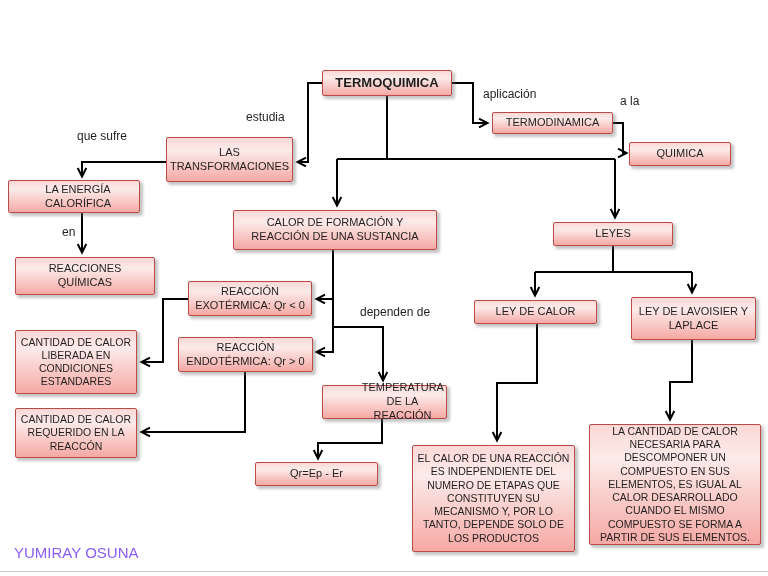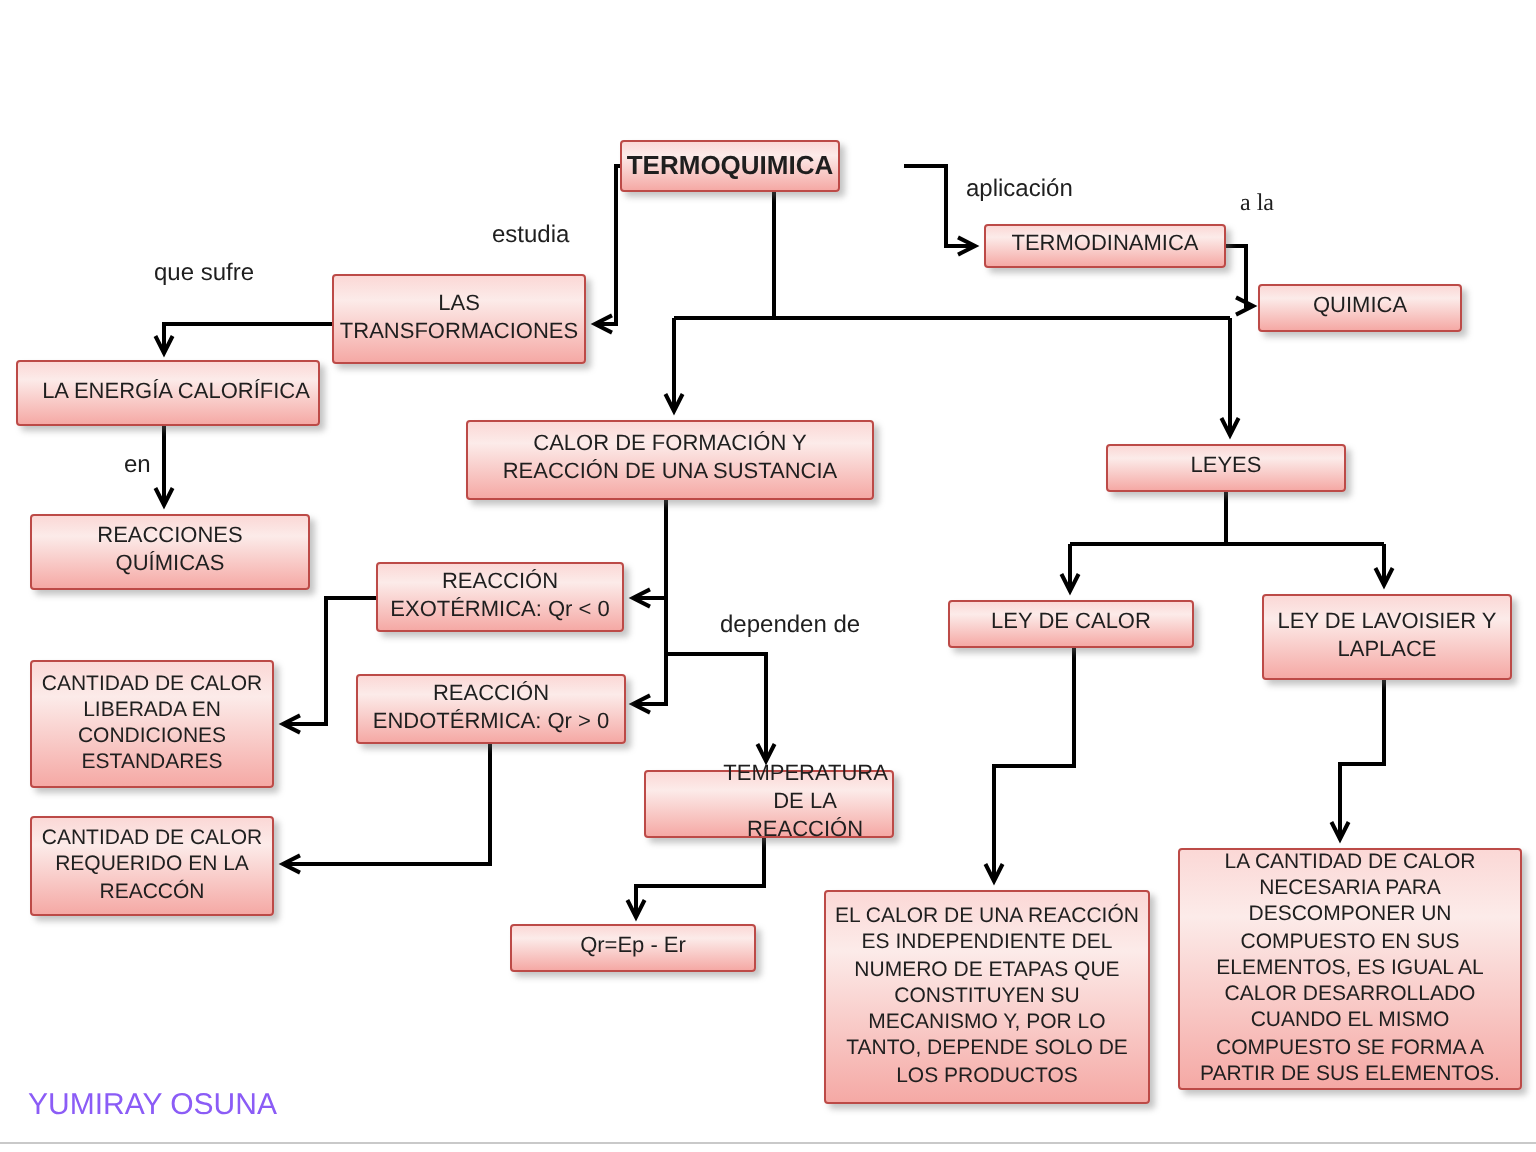--- a/index.html
+++ b/index.html
@@ -58,29 +58,29 @@
       <path d="M382,419 L382,443 L318,443 L318,458" marker-end="url(#arrowV)"></path>
       <path d="M613,246 L613,272"></path>
       <path d="M535,272 L692,272"></path>
       <path d="M535,272 L535,295" marker-end="url(#arrowV)"></path>
       <path d="M692,272 L692,292" marker-end="url(#arrowV)"></path>
       <path d="M537,324 L537,383 L497,383 L497,440" marker-end="url(#arrowV)"></path>
       <path d="M692,340 L692,382 L670,382 L670,419" marker-end="url(#arrowV)"></path>
     </g>
   </svg>
 
-  <div class="node title" style="left:310px;top:70px;width:110px;height:26px;">TERMOQUIMICA</div>
+  <div class="node title" style="left:322px;top:70px;width:130px;height:26px;">TERMOQUIMICA</div>
 
   <div class="node" style="left:492px;top:112px;width:121px;height:22px;">TERMODINAMICA</div>
 
   <div class="node" style="left:629px;top:142px;width:102px;height:24px;">QUIMICA</div>
 
   <div class="node" style="left:166px;top:137px;width:127px;height:45px;">LAS TRANSFORMACIONES</div>
 
-  <div class="node" style="left:8px;top:180px;width:152px;height:33px;padding-left:12px;">LA ENERGÍA CALORÍFICA</div>
+  <div class="node" style="left:8px;top:180px;width:132px;height:33px;padding-left:12px;">LA ENERGÍA CALORÍFICA</div>
 
   <div class="node" style="left:233px;top:210px;width:204px;height:40px;">CALOR DE FORMACIÓN Y REACCIÓN DE UNA SUSTANCIA</div>
 
   <div class="node" style="left:553px;top:222px;width:120px;height:24px;">LEYES</div>
 
   <div class="node" style="left:15px;top:257px;width:140px;height:38px;">REACCIONES QUÍMICAS</div>
 
   <div class="node" style="left:188px;top:281px;width:124px;height:35px;">REACCIÓN EXOTÉRMICA: Qr &lt; 0</div>
 
   <div class="node" style="left:474px;top:300px;width:123px;height:24px;">LEY DE CALOR</div>
@@ -95,21 +95,21 @@
 
   <div class="node small" style="left:15px;top:408px;width:122px;height:50px;">CANTIDAD DE CALOR REQUERIDO EN LA REACCÓN</div>
 
   <div class="node" style="left:255px;top:462px;width:123px;height:24px;">Qr=Ep - Er</div>
 
   <div class="node para" style="left:412px;top:445px;width:163px;height:107px;">EL CALOR DE UNA REACCIÓN ES INDEPENDIENTE DEL NUMERO DE ETAPAS QUE CONSTITUYEN SU MECANISMO Y, POR LO TANTO, DEPENDE SOLO DE LOS PRODUCTOS</div>
 
   <div class="node para" style="left:589px;top:424px;width:172px;height:121px;">LA CANTIDAD DE CALOR NECESARIA PARA DESCOMPONER UN COMPUESTO EN SUS ELEMENTOS, ES IGUAL AL CALOR DESARROLLADO CUANDO EL MISMO COMPUESTO SE FORMA A PARTIR DE SUS ELEMENTOS.</div>
 
   <span class="edge-label" style="left:483px;top:87px;">aplicación</span>
-  <span class="edge-label" style="left:620px;top:94px;font-family:Liberation Serif, serif;">a la</span>
+  <span class="edge-label" style="left:620px;top:94px;">a la</span>
   <span class="edge-label" style="left:246px;top:110px;">estudia</span>
   <span class="edge-label" style="left:77px;top:129px;">que sufre</span>
   <span class="edge-label" style="left:62px;top:225px;">en</span>
   <span class="edge-label" style="left:360px;top:305px;">dependen de</span>
 
   <div class="author">YUMIRAY OSUNA</div>
   <div class="slide-edge"></div>
 </div>
 
 </body></html>

